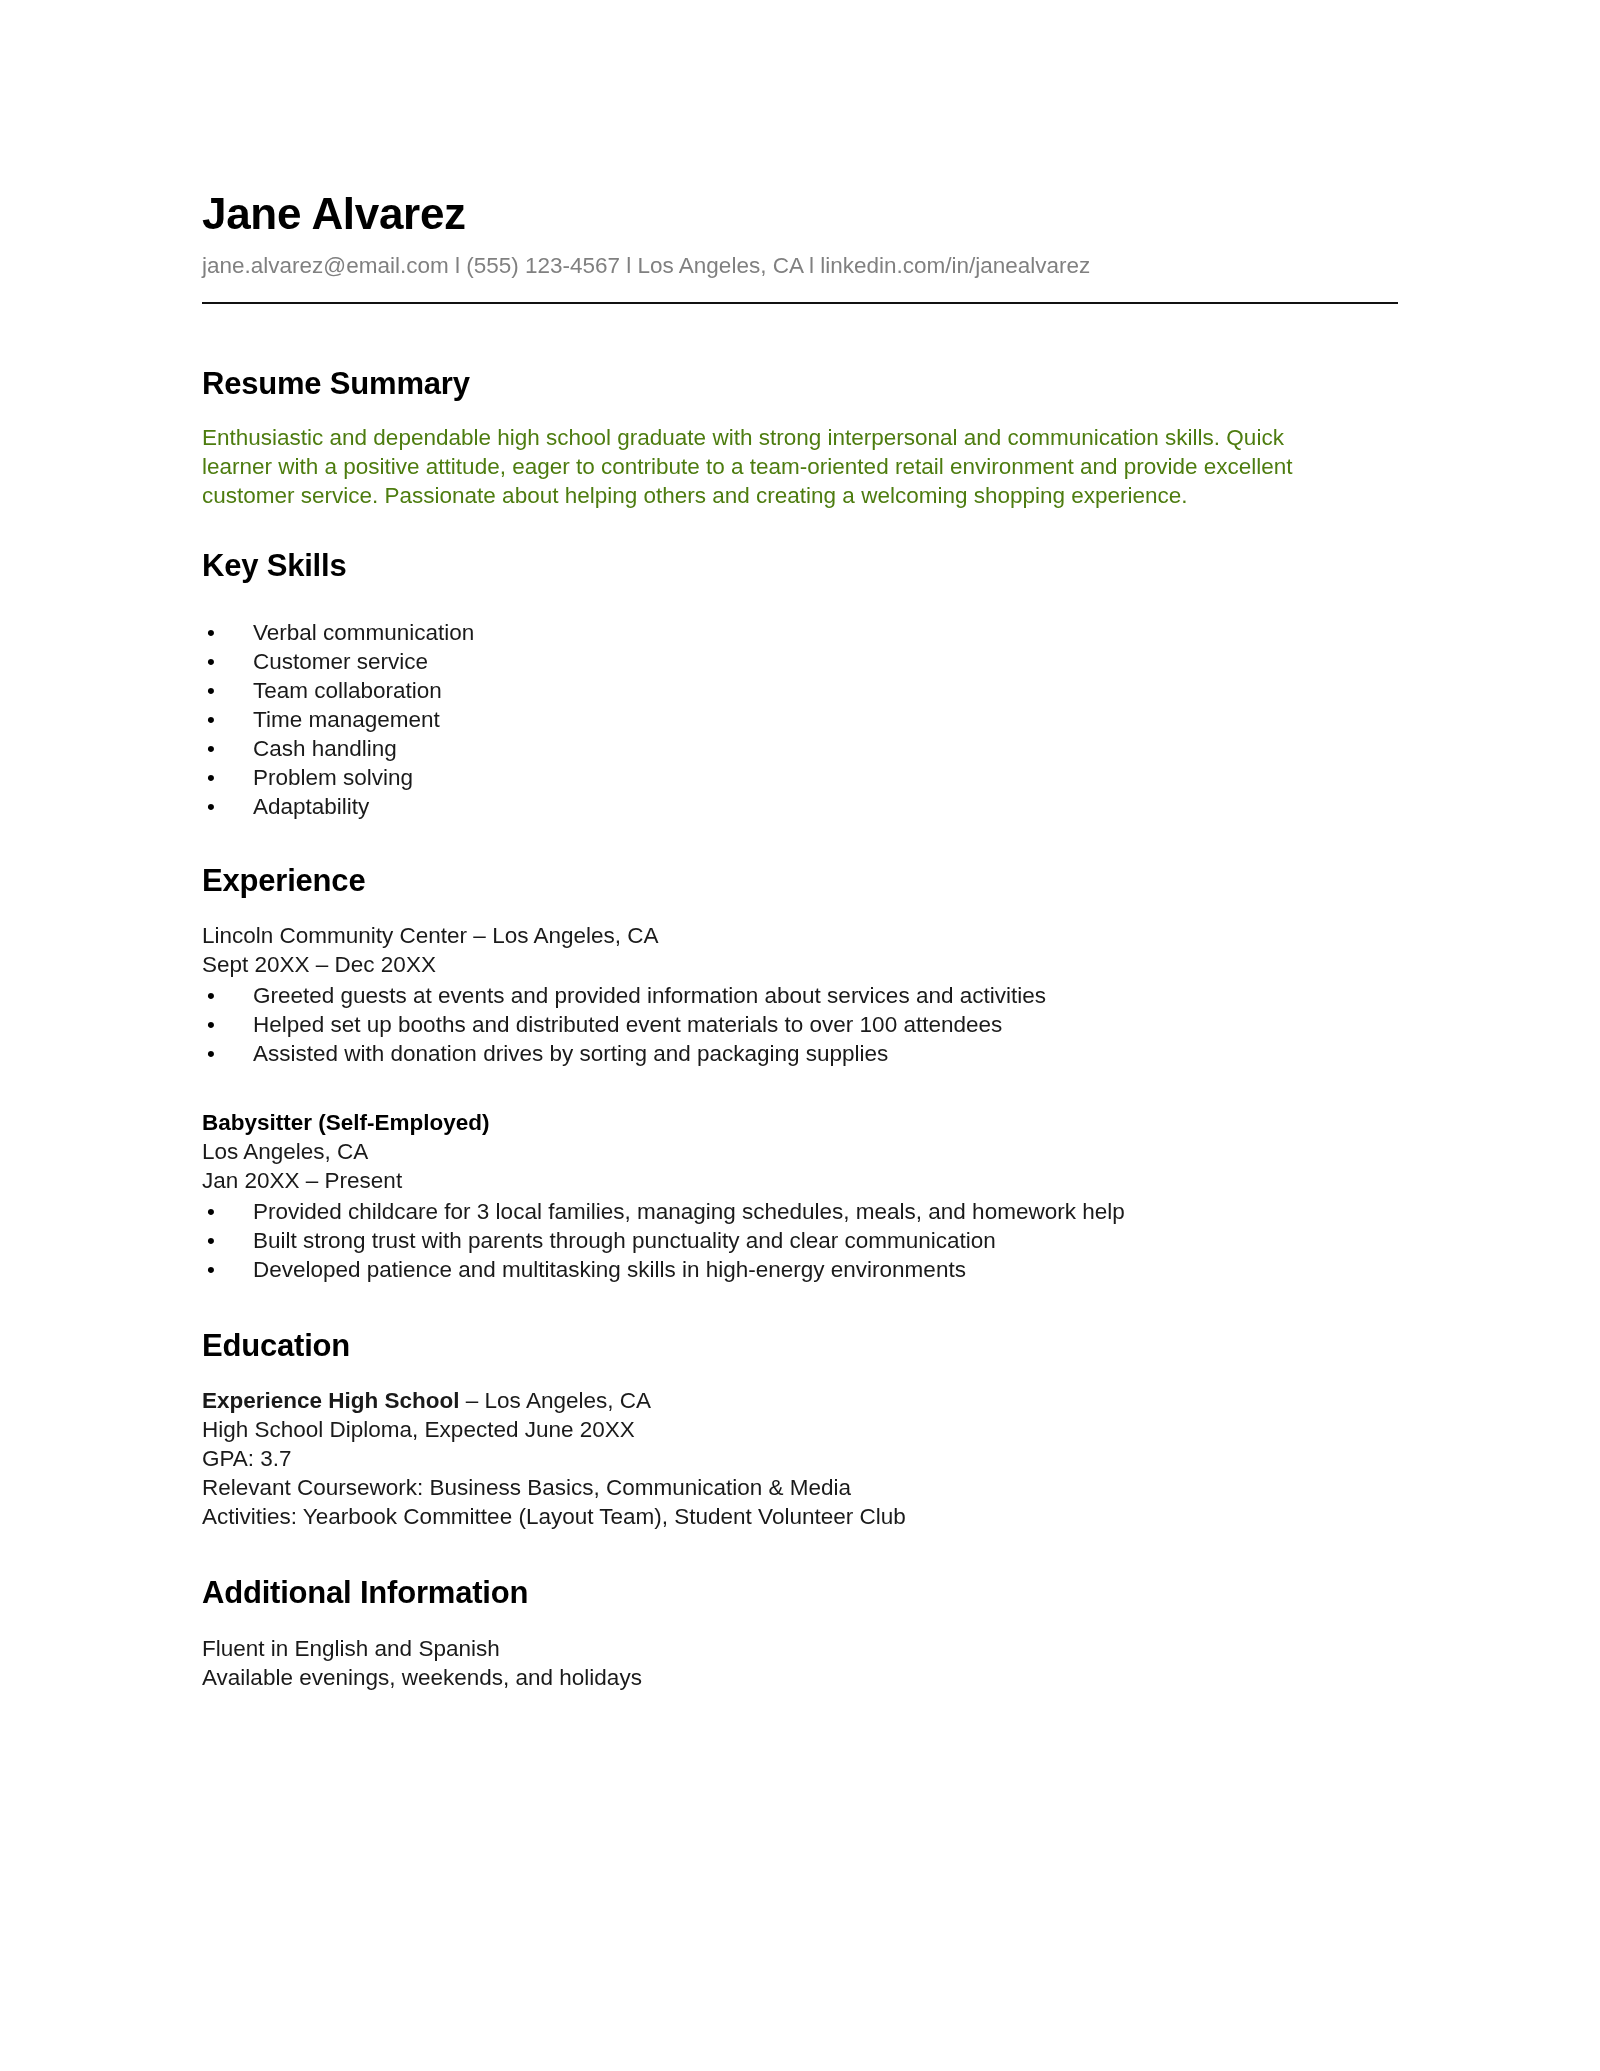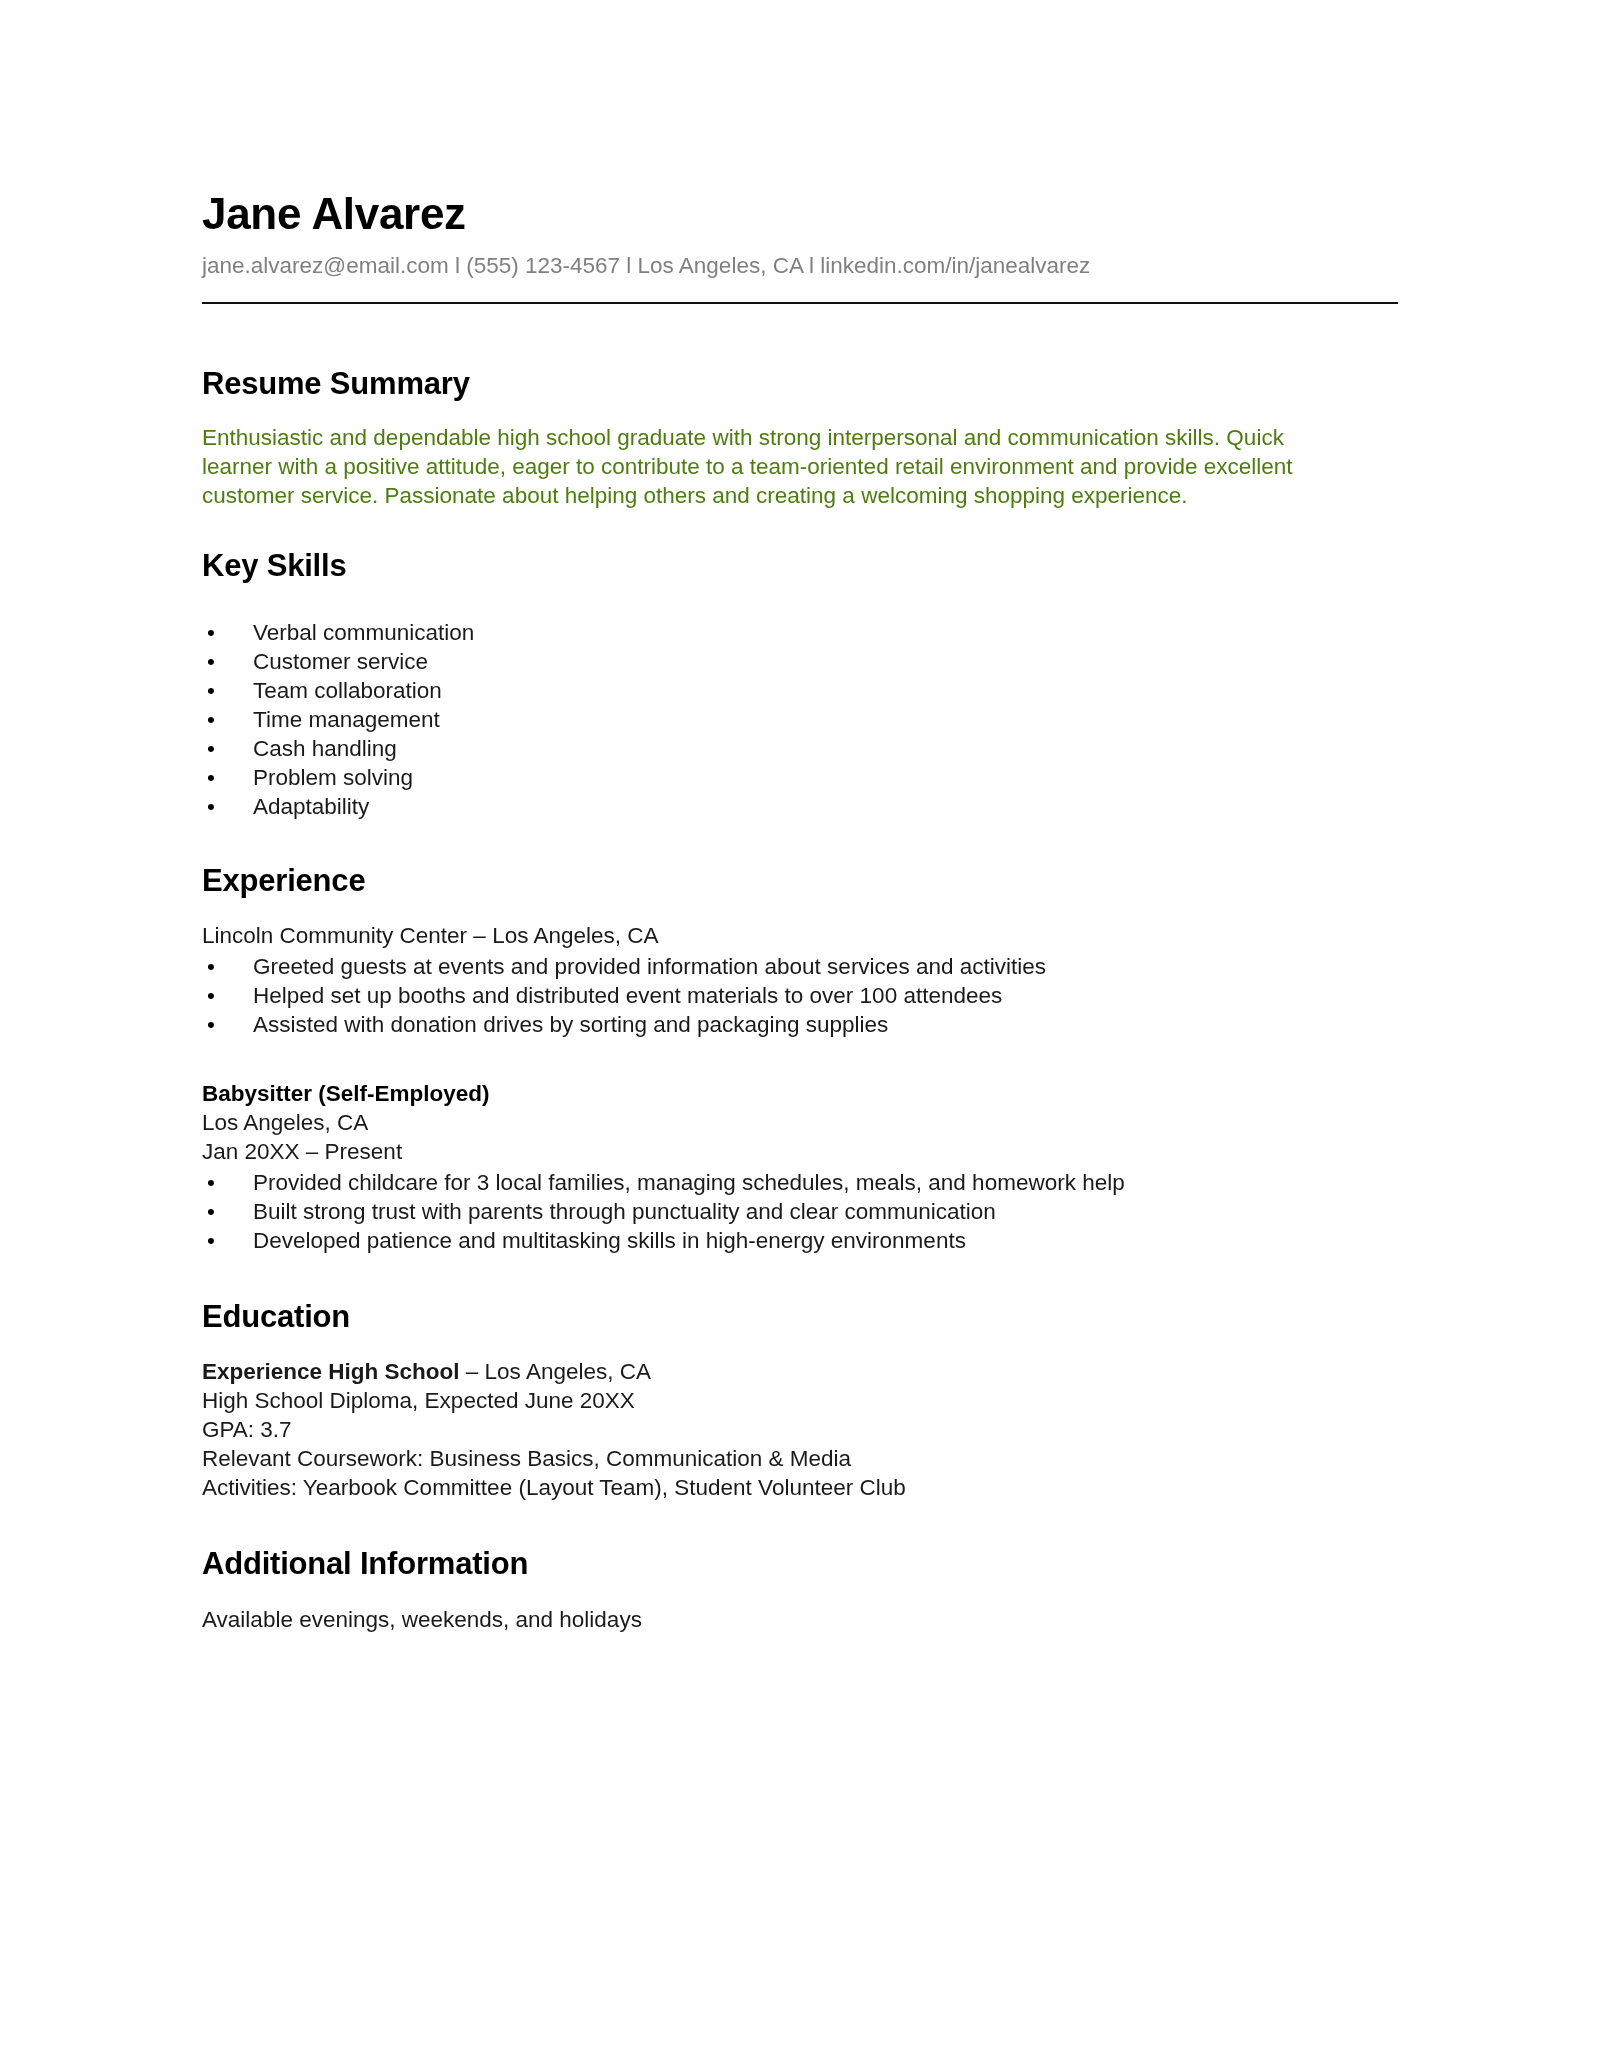--- a/index.html
+++ b/index.html
@@ -171,20 +171,21 @@
         <li><span class="bullet-dot">•</span><span>Time management</span></li>
         <li><span class="bullet-dot">•</span><span>Cash handling</span></li>
         <li><span class="bullet-dot">•</span><span>Problem solving</span></li>
         <li><span class="bullet-dot">•</span><span>Adaptability</span></li>
       </ul>
 
     <h2 class="section-heading sec-experience">Experience</h2>
     <div id="experience-list">
         <div class="job">
           <p class="job-meta">Lincoln Community Center – Los Angeles, CA</p>
+          <p class="job-meta">Sept 20XX – Dec 20XX</p>
           <ul class="bullets duty-list">
             <li><span class="bullet-dot">•</span><span>Greeted guests at events and provided information about services and activities</span></li>
             <li><span class="bullet-dot">•</span><span>Helped set up booths and distributed event materials to over 100 attendees</span></li>
             <li><span class="bullet-dot">•</span><span>Assisted with donation drives by sorting and packaging supplies</span></li>
           </ul>
         </div>
         <div class="job">
           <p class="job-title">Babysitter (Self-Employed)</p>
           <p class="job-meta">Los Angeles, CA</p>
           <p class="job-meta">Jan 20XX – Present</p>
@@ -202,17 +203,18 @@
       <div id="education-lines">
           <p class="edu-line">High School Diploma, Expected June 20XX</p>
           <p class="edu-line">GPA: 3.7</p>
           <p class="edu-line">Relevant Coursework: Business Basics, Communication &amp; Media</p>
           <p class="edu-line">Activities: Yearbook Committee (Layout Team), Student Volunteer Club</p>
         </div>
     </div>
 
     <h2 class="section-heading sec-additional">Additional Information</h2>
     <div class="additional-block" id="additional-lines">
+        <p class="additional-line">Fluent in English and Spanish</p>
         <p class="additional-line">Available evenings, weekends, and holidays</p>
       </div>
 
   </div>
 </div>
 
 </body></html>

